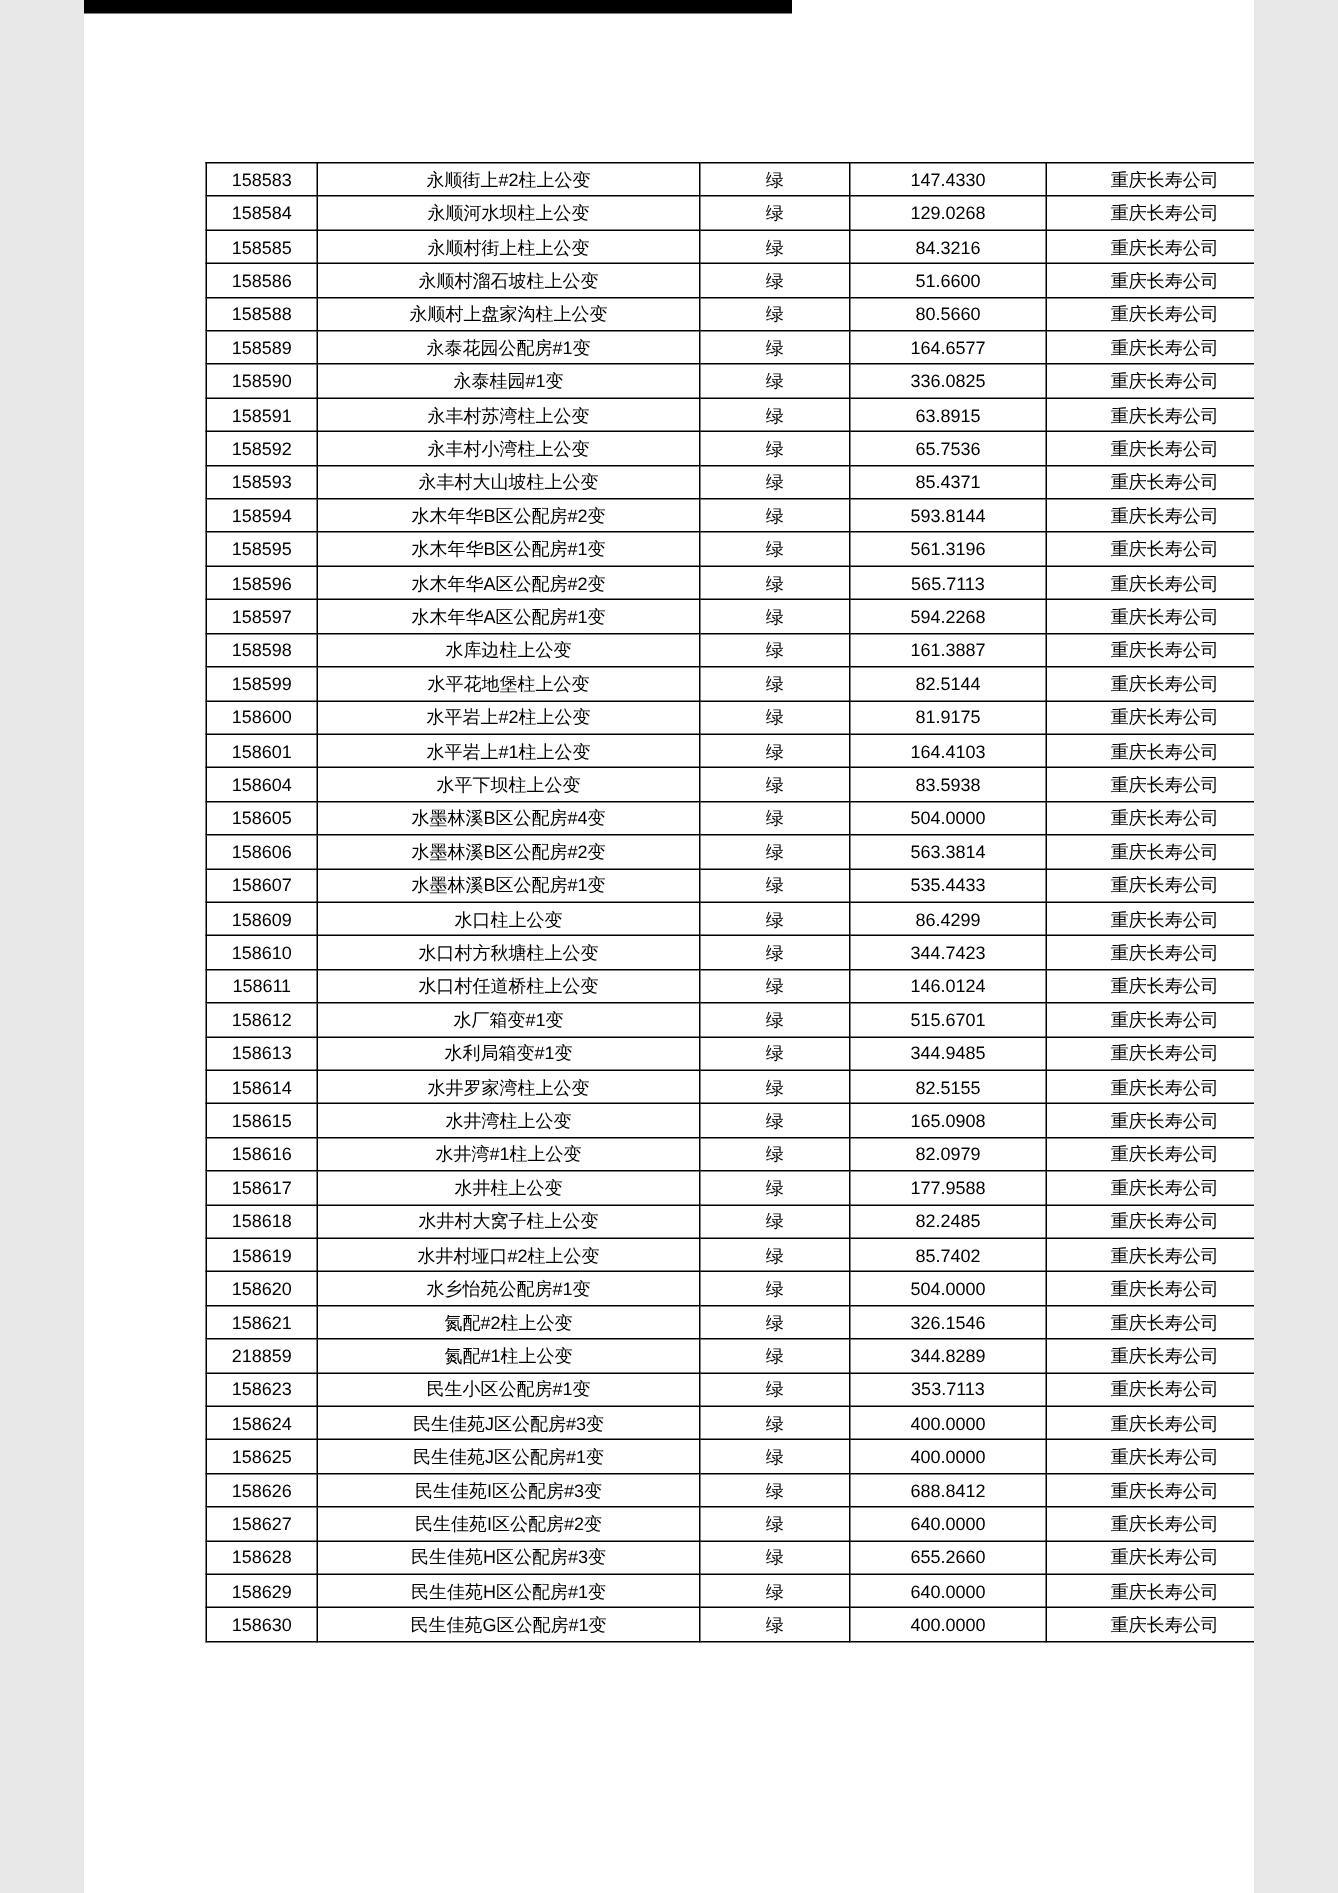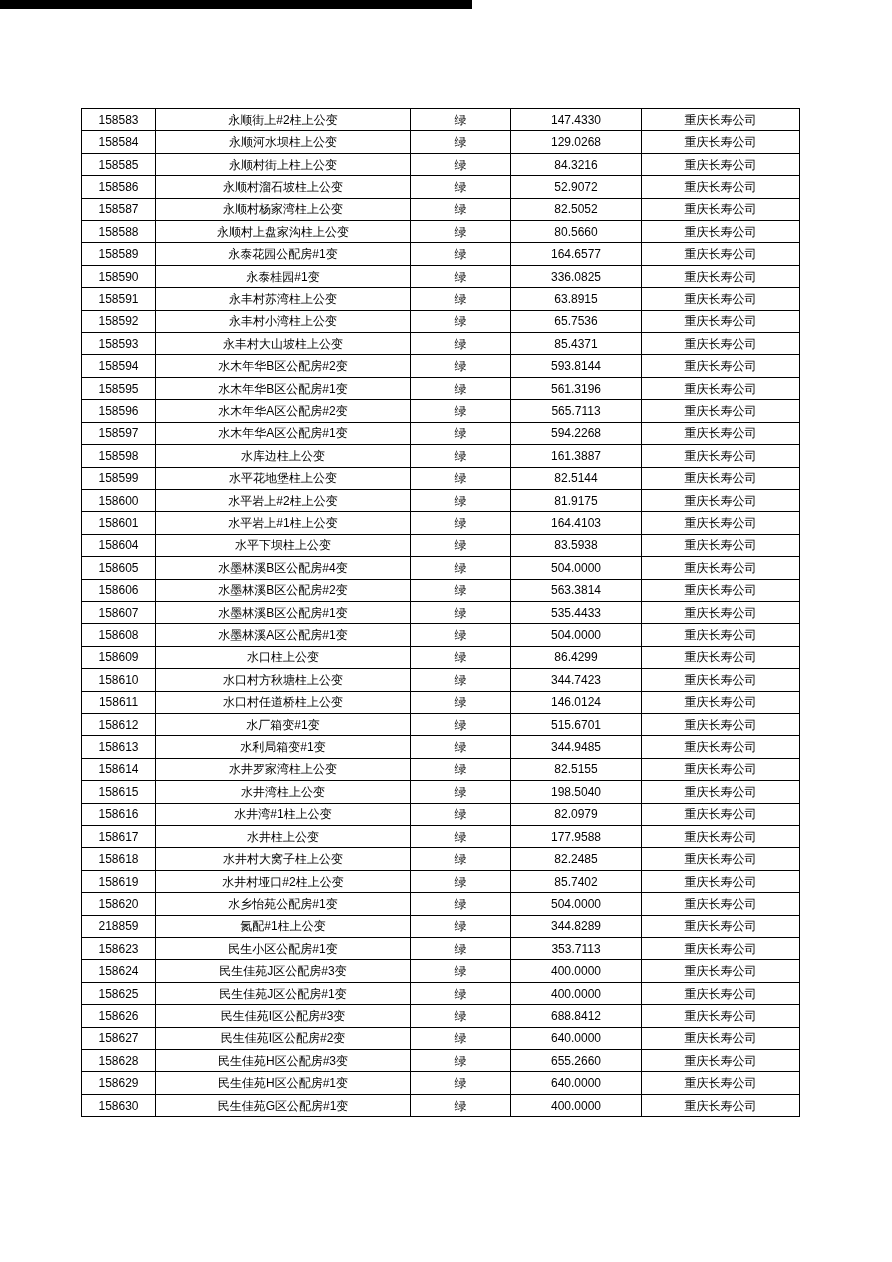--- a/index.html
+++ b/index.html
@@ -3,21 +3,21 @@
 <meta charset="utf-8">
 <style>
   html, body {
     margin: 0;
     padding: 0;
     background: #e8e8e8;
     font-family: "Liberation Sans", "DejaVu Sans", sans-serif;
   }
   .page {
     position: relative;
-    width: 892px;
+    width: 780px;
     height: 1262px;
     background: #ffffff;
     overflow: hidden;
     margin: 0 auto;
   }
   .top-bar {
     position: absolute;
     left: 0;
     top: 0;
     width: 472px;
@@ -78,28 +78,21 @@
           <td>158585</td>
           <td>永顺村街上柱上公变</td>
           <td style="color: rgb(0, 0, 0);">绿</td>
           <td>84.3216</td>
           <td>重庆长寿公司</td>
         </tr>
         <tr>
           <td>158586</td>
           <td>永顺村溜石坡柱上公变</td>
           <td style="color: rgb(0, 0, 0);">绿</td>
-          <td>52.9072</td>
-          <td>重庆长寿公司</td>
-        </tr>
-        <tr>
-          <td>158587</td>
-          <td>永顺村杨家湾柱上公变</td>
-          <td style="color: rgb(0, 0, 0);">绿</td>
-          <td>82.5052</td>
+          <td>51.6600</td>
           <td>重庆长寿公司</td>
         </tr>
         <tr>
           <td>158588</td>
           <td>永顺村上盘家沟柱上公变</td>
           <td style="color: rgb(0, 0, 0);">绿</td>
           <td>80.5660</td>
           <td>重庆长寿公司</td>
         </tr>
         <tr>
@@ -215,27 +208,20 @@
           <td>重庆长寿公司</td>
         </tr>
         <tr>
           <td>158607</td>
           <td>水墨林溪B区公配房#1变</td>
           <td style="color: rgb(0, 0, 0);">绿</td>
           <td>535.4433</td>
           <td>重庆长寿公司</td>
         </tr>
         <tr>
-          <td>158608</td>
-          <td>水墨林溪A区公配房#1变</td>
-          <td style="color: rgb(0, 0, 0);">绿</td>
-          <td>504.0000</td>
-          <td>重庆长寿公司</td>
-        </tr>
-        <tr>
           <td>158609</td>
           <td>水口柱上公变</td>
           <td style="color: rgb(0, 0, 0);">绿</td>
           <td>86.4299</td>
           <td>重庆长寿公司</td>
         </tr>
         <tr>
           <td>158610</td>
           <td>水口村方秋塘柱上公变</td>
           <td style="color: rgb(0, 0, 0);">绿</td>
@@ -267,21 +253,21 @@
           <td>158614</td>
           <td>水井罗家湾柱上公变</td>
           <td style="color: rgb(0, 0, 0);">绿</td>
           <td>82.5155</td>
           <td>重庆长寿公司</td>
         </tr>
         <tr>
           <td>158615</td>
           <td>水井湾柱上公变</td>
           <td style="color: rgb(0, 0, 0);">绿</td>
-          <td>198.5040</td>
+          <td>165.0908</td>
           <td>重庆长寿公司</td>
         </tr>
         <tr>
           <td>158616</td>
           <td>水井湾#1柱上公变</td>
           <td style="color: rgb(0, 0, 0);">绿</td>
           <td>82.0979</td>
           <td>重庆长寿公司</td>
         </tr>
         <tr>
@@ -303,20 +289,27 @@
           <td>水井村垭口#2柱上公变</td>
           <td style="color: rgb(0, 0, 0);">绿</td>
           <td>85.7402</td>
           <td>重庆长寿公司</td>
         </tr>
         <tr>
           <td>158620</td>
           <td>水乡怡苑公配房#1变</td>
           <td style="color: rgb(0, 0, 0);">绿</td>
           <td>504.0000</td>
+          <td>重庆长寿公司</td>
+        </tr>
+        <tr>
+          <td>158621</td>
+          <td>氮配#2柱上公变</td>
+          <td style="color: rgb(0, 0, 0);">绿</td>
+          <td>326.1546</td>
           <td>重庆长寿公司</td>
         </tr>
         <tr>
           <td>218859</td>
           <td>氮配#1柱上公变</td>
           <td style="color: rgb(0, 0, 0);">绿</td>
           <td>344.8289</td>
           <td>重庆长寿公司</td>
         </tr>
         <tr>

